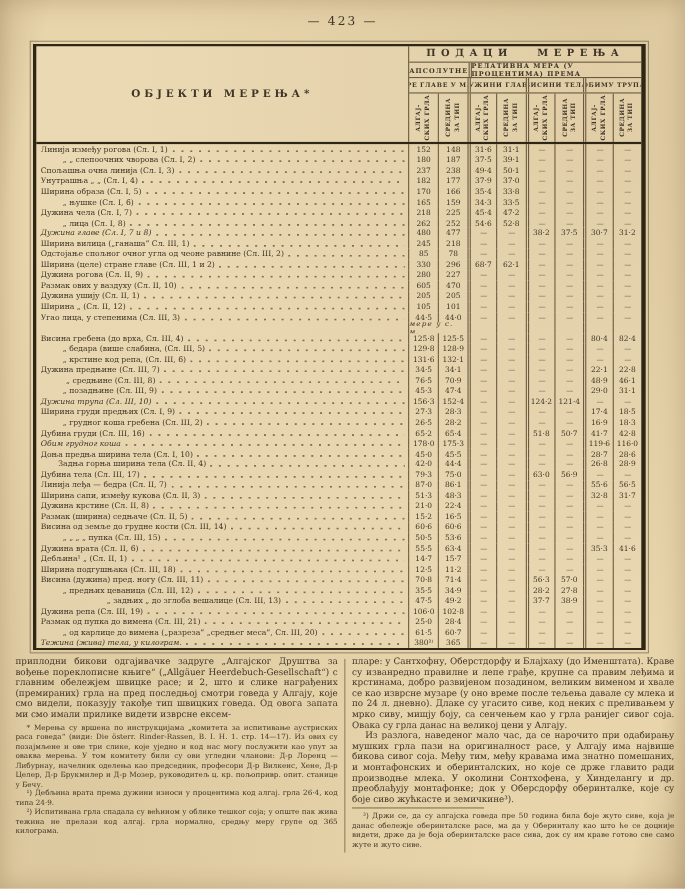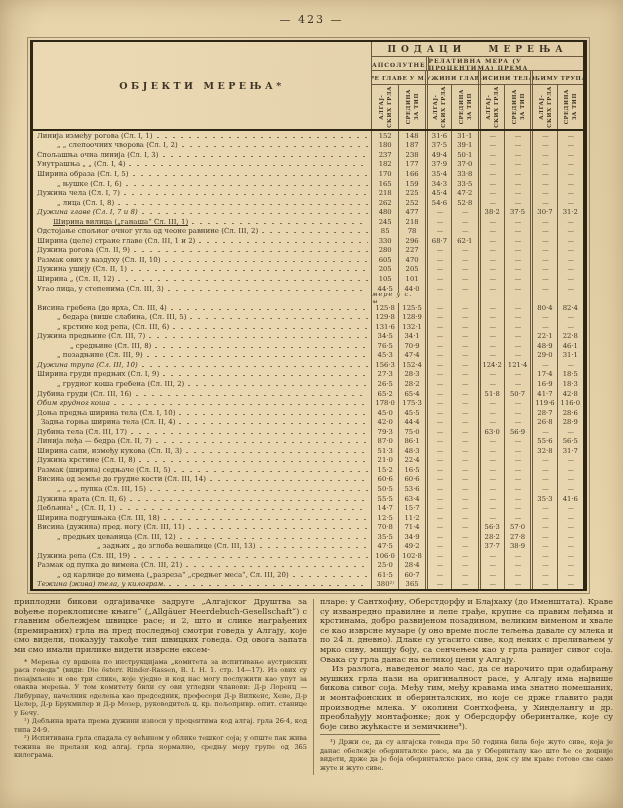--- a/index.html
+++ b/index.html
@@ -393,21 +393,21 @@
           </div>
           <div class="vcell g">
             <span class="num">30·7</span>
           </div>
           <div class="vcell">
             <span class="num">31·2</span>
           </div>
         </div>
         <div class="trow">
           <div class="lcell">
-            <span class="lbl" style="padding-left: 20px; text-decoration: underline;">Ширина вилица („ганаша“ Сл. III, 1)</span>
+            <span class="lbl" style="padding-left: 4px;">Ширина вилица („ганаша“ Сл. III, 1)</span>
             <span class="leader"></span>
           </div>
           <div class="vcell">
             <span class="num">245</span>
           </div>
           <div class="vcell">
             <span class="num">218</span>
           </div>
           <div class="vcell g">
             <span class="dash">—</span>
@@ -763,21 +763,21 @@
           </div>
           <div class="vcell g">
             <span class="num">22·1</span>
           </div>
           <div class="vcell">
             <span class="num">22·8</span>
           </div>
         </div>
         <div class="trow">
           <div class="lcell">
-            <span class="lbl" style="padding-left: 37px;">„  средњине (Сл. III, 8)</span>
+            <span class="lbl" style="padding-left: 27px;">„  средњине (Сл. III, 8)</span>
             <span class="leader"></span>
           </div>
           <div class="vcell">
             <span class="num">76·5</span>
           </div>
           <div class="vcell">
             <span class="num">70·9</span>
           </div>
           <div class="vcell g">
             <span class="dash">—</span>
@@ -1003,21 +1003,21 @@
           </div>
           <div class="vcell g">
             <span class="num">28·7</span>
           </div>
           <div class="vcell">
             <span class="num">28·6</span>
           </div>
         </div>
         <div class="trow">
           <div class="lcell">
-            <span class="lbl" style="padding-left: 8px;">Задња горња ширина тела (Сл. II, 4)</span>
+            <span class="lbl" style="padding-left: 20px;">Задња горња ширина тела (Сл. II, 4)</span>
             <span class="leader"></span>
           </div>
           <div class="vcell">
             <span class="num">42·0</span>
           </div>
           <div class="vcell">
             <span class="num">44·4</span>
           </div>
           <div class="vcell g">
             <span class="dash">—</span>

